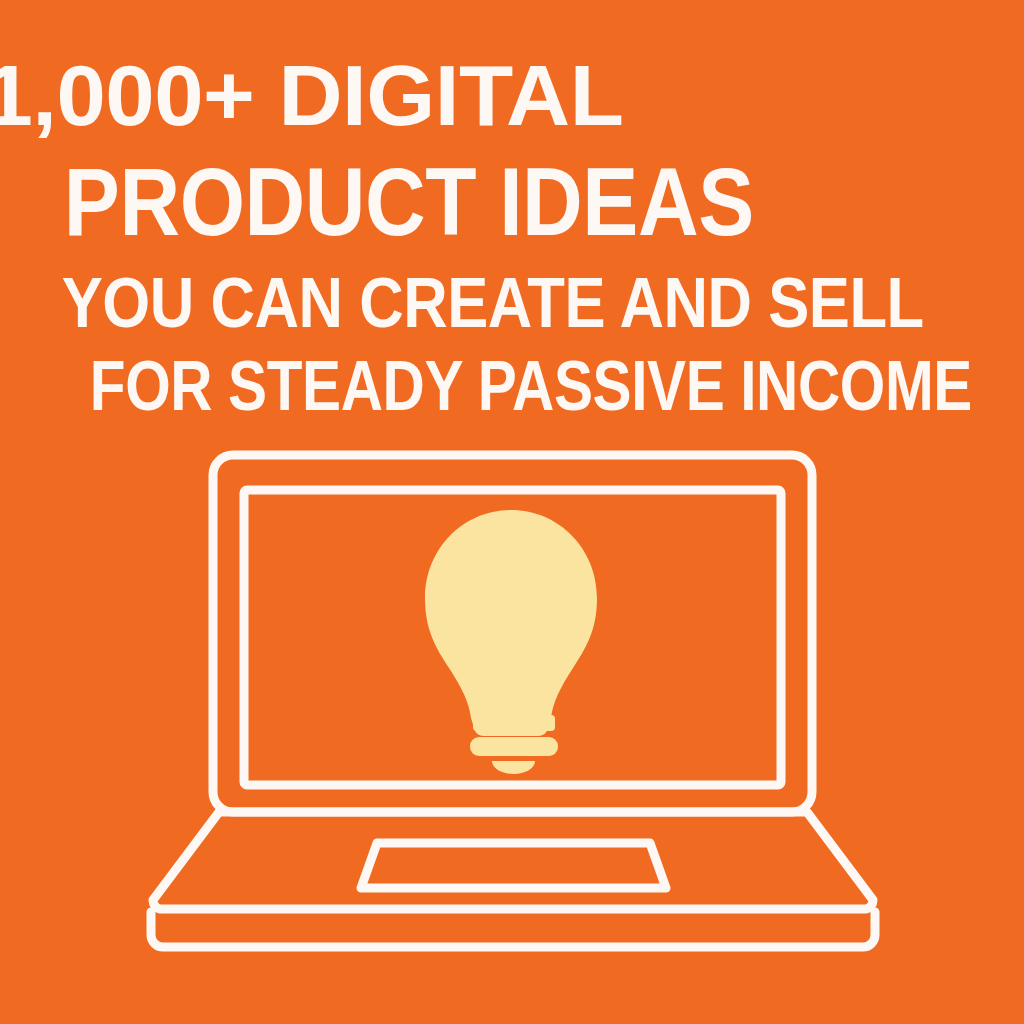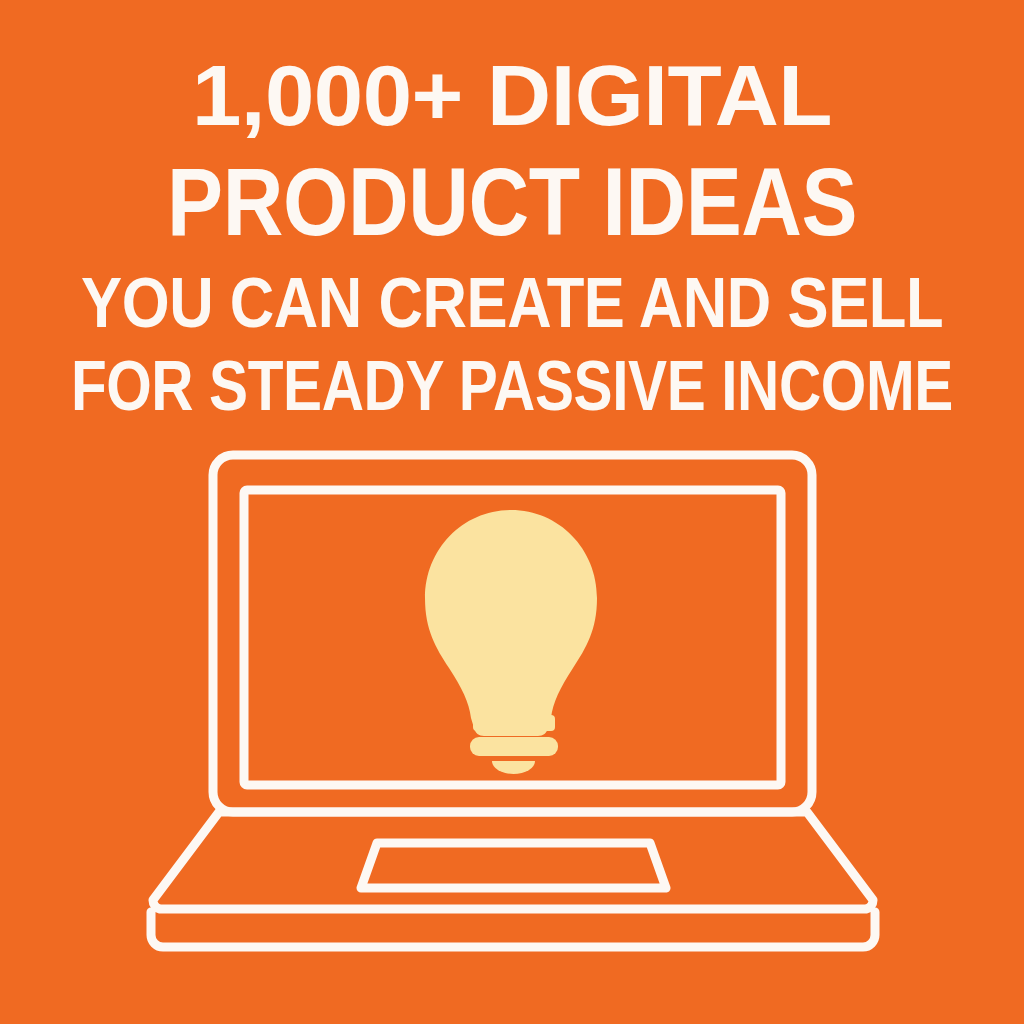--- a/index.html
+++ b/index.html
@@ -20,21 +20,20 @@
 
   
   #headline {
     position: absolute;
     left: 0;
     top: 0;
     width: 1024px;
     height: 430px;
     display: flex;
     flex-direction: column;
-    align-items: center;
     justify-content: flex-start;
     padding-top: 52px;
     box-sizing: border-box;
   }
 
   .hl {
     color: #FDF8F3;
     font-weight: 700;
     text-transform: uppercase;
     white-space: nowrap;

